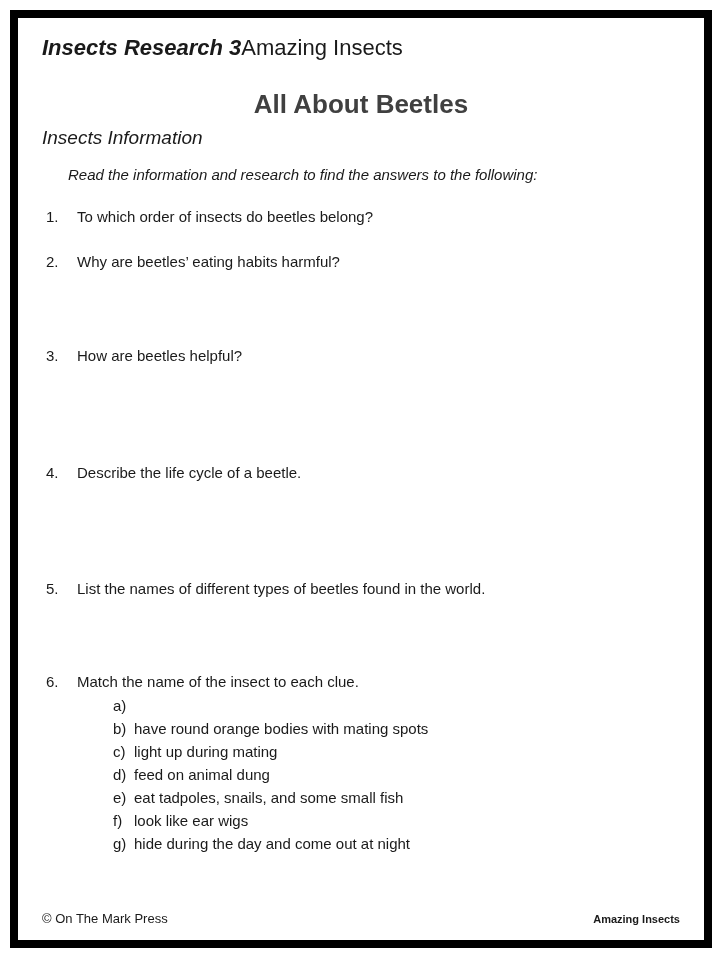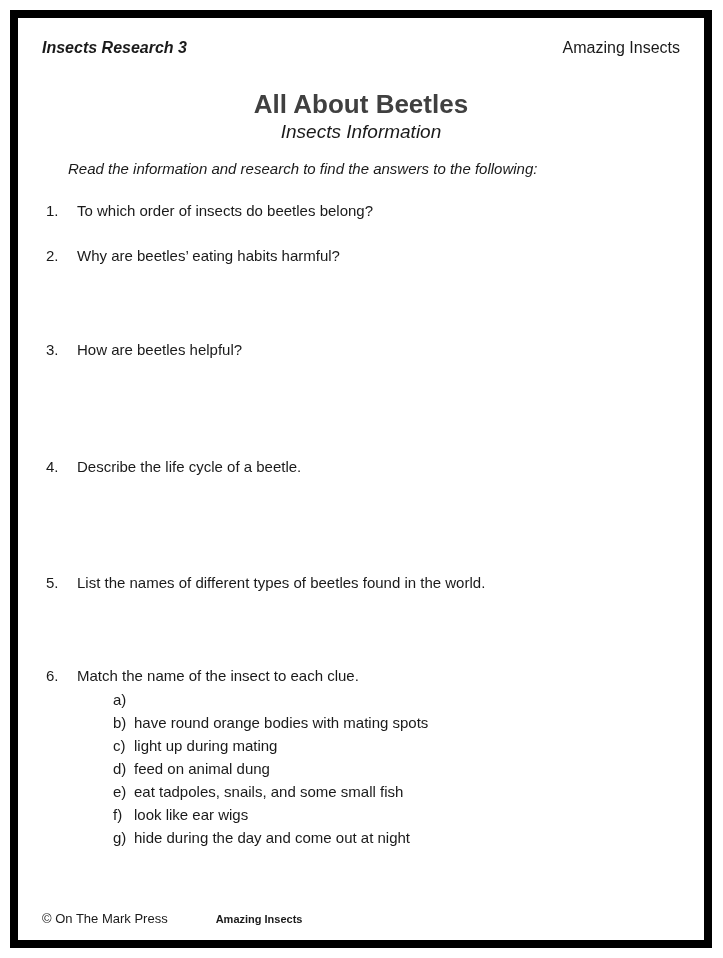--- a/index.html
+++ b/index.html
@@ -26,42 +26,42 @@
     background: #ffffff;
     box-sizing: border-box;
   }
   .content {
     position: absolute;
     left: 0; top: 0; right: 0; bottom: 0;
     padding: 18px 24px 0 24px;
   }
   .header-row {
     display: flex;
-    justify-content: space-between;
+    justify-content: flex-start;
     align-items: baseline;
-    font-size: 16px;
+    font-size: 22px;
     line-height: 24px;
   }
   .header-left {
     font-style: italic;
     font-weight: bold;
   }
   .header-right {
     font-weight: normal;
   }
   .page-title {
     margin-top: 28px;
     text-align: center;
     font-size: 26px;
     font-weight: bold;
     line-height: 32px;
     color: #404040;
   }
   .page-subtitle {
-    text-align: center;
+    margin-top: 6px;
     font-size: 19px;
     font-style: italic;
     line-height: 24px;
   }
   .instruction {
     margin-top: 14px;
     margin-left: 26px;
     font-size: 15px;
     font-weight: normal;
     font-style: italic;
@@ -101,23 +101,22 @@
   .sub-label {
     width: 21px;
     flex: 0 0 21px;
   }
   .footer-row {
     position: absolute;
     left: 24px;
     right: 24px;
     bottom: 14px;
     display: flex;
-    justify-content: flex-start;
+    justify-content: space-between;
     align-items: baseline;
-    gap: 48px;
   }
   .footer-left {
     font-size: 13px;
   }
   .footer-right {
     font-size: 11px;
     font-weight: bold;
   }
 </style>
 </head>

